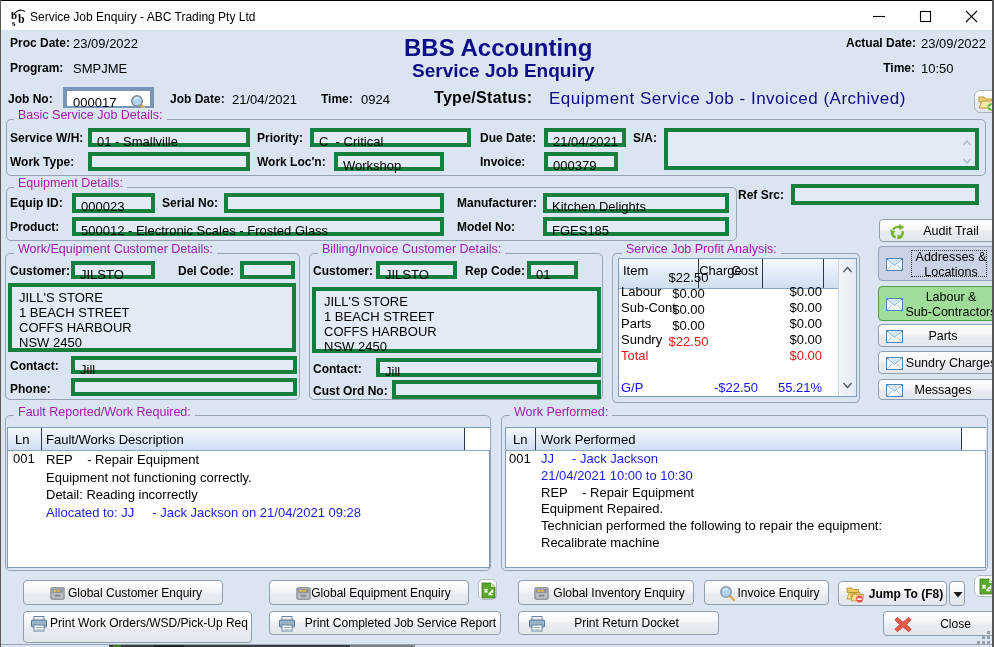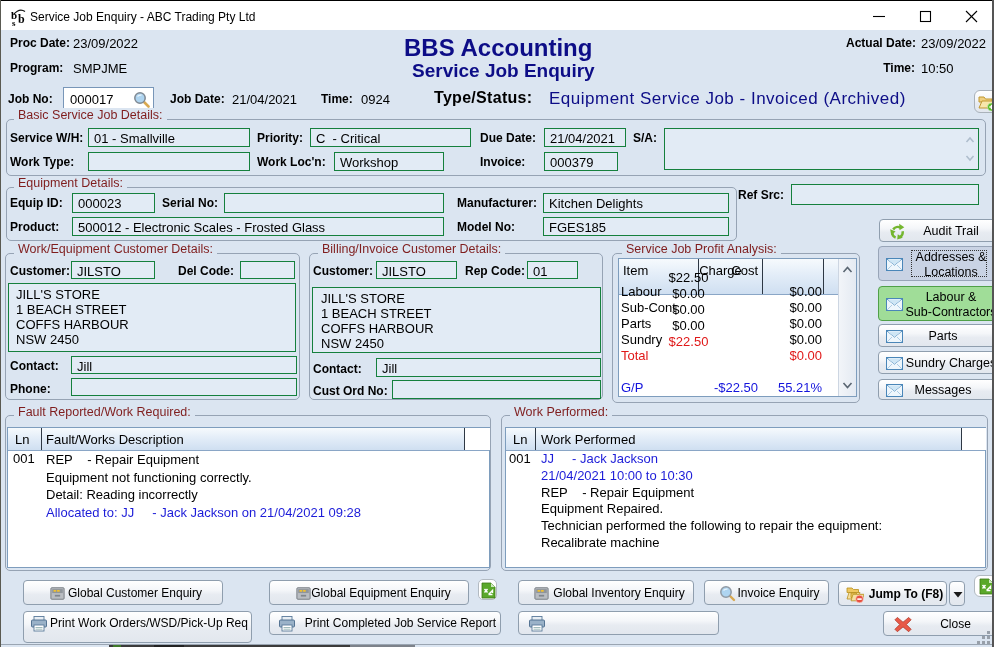--- a/index.html
+++ b/index.html
@@ -4,24 +4,24 @@
 <style>
 * { margin:0; padding:0; box-sizing:border-box; }
 html,body { width:994px; height:647px; overflow:hidden; }
 body { font-family:"Liberation Sans", sans-serif; font-size:13px; color:#000; background:#dbe5f1; }
 #win { position:absolute; left:0; top:0; width:994px; height:647px; background:#dbe5f1; }
 #tb { position:absolute; left:1px; top:0; width:991px; height:30px; background:#fff; border-top:1px solid #000; }
 .b { font-weight:bold; }
 .lbl { position:absolute; white-space:nowrap; font-weight:bold; font-size:12px; }
 .val { position:absolute; white-space:nowrap; font-size:13px; }
 .navy { color:#0d0d87; }
-.fld { position:absolute; background:#e2ebf5; border:1px solid #15803d; }
+.fld { position:absolute; background:#e2ebf5; border:4px solid #15803d; }
 .fin { position:absolute; left:5px; top:2px; white-space:nowrap; font-size:13px; }
 .grp { position:absolute; border:1px solid #96a3b4; border-radius:5px; }
-.grplbl { position:absolute; background:#dbe5f1; padding:0 4px; color:#7f1d1d; font-size:12.5px; white-space:nowrap; z-index:3; }
+.grplbl { position:absolute; background:#dbe5f1; padding:0 4px; color:#a21caf; font-size:12.5px; white-space:nowrap; z-index:3; }
 .btn { position:absolute; background:linear-gradient(#ffffff,#f4f6f9 40%,#e7ebf1 60%,#e2e7ee); border:1px solid #8f9eae; border-radius:4px;margin-left:13px; }
 .bt { position:absolute; width:100%; text-align:center; font-size:12.5px; white-space:nowrap; }
 .bt2 { position:absolute; width:100%; text-align:center; font-size:12px; white-space:nowrap; }
 .env { position:absolute; left:7px; }
 .hdrv { position:absolute; top:0; width:1px; height:100%; background:#2e3844; }
 .thead { position:absolute; left:0; top:0; width:100%; height:23px; background:linear-gradient(#f6fafd,#e3edf8 45%,#cfdff1); border-bottom:1px solid #8aa6c6; }
 </style>
 </head>
 <body>
 <div id="win">
@@ -229,21 +229,21 @@
   <div class="lbl" style="left:313px;top:362px">Contact:</div>
   <div class="fld" style="left:376px;top:358px;width:225px;height:19px">
       <div class="fin">Jill</div>
     </div>
   <div class="lbl" style="left:313px;top:384px">Cust Ord No:</div>
   <div class="fld" style="left:392px;top:380px;width:209px;height:19px"></div>
 
   <div class="grp" style="left:612px;top:253px;width:248px;height:150px"></div>
   <div class="grplbl" style="left:622px;top:242px">Service Job Profit Analysis:</div>
   <div style="position:absolute;left:618px;top:258px;width:239px;height:139px;background:#fff;border:1px solid #7e9dbd">
-    <div class="thead" style="height:36px">
+    <div class="thead" style="height:30px">
       <div style="position:absolute;left:4px;top:4px">Item</div>
       <div style="position:absolute;left:0;top:4px;width:139px;text-align:right">Cost</div>
       <div style="position:absolute;left:0;top:4px;width:203px;text-align:center">Charge</div>
       <div class="hdrv" style="left:79px"></div>
       <div class="hdrv" style="left:143px"></div>
       <div class="hdrv" style="left:204px"></div>
     </div>
     <div style="position:absolute;left:2px;top:25px;line-height:16px">Labour<br>Sub-Cont<br>Parts<br>Sundry<br><span style="color:#e01818">Total</span></div>
     <div style="position:absolute;left:0;top:11px;width:139px;text-align:center;line-height:16px">$22.50<br>$0.00<br>$0.00<br>$0.00<br><span style="color:#e01818">$22.50</span></div>
     <div style="position:absolute;left:0;top:25px;width:203px;text-align:right;line-height:16px">$0.00<br>$0.00<br>$0.00<br>$0.00<br><span style="color:#e01818">$0.00</span></div>
@@ -369,20 +369,21 @@
     <div class="bt2" style="top:4px;padding-left:31px">Print Completed Job Service Report</div>
     <svg style="position:absolute;left:8px;top:3px" width="18" height="18" viewBox="0 0 18 18">
       <rect x="4" y="1.5" width="10" height="4" fill="#e8eef4" stroke="#5a7a9a" stroke-width="0.9"></rect>
       <rect x="1.5" y="5" width="15" height="7" rx="1" fill="#9ab2c8" stroke="#4a6a8a" stroke-width="0.9"></rect>
       <rect x="4" y="10" width="10" height="6" fill="#fff" stroke="#5a7a9a" stroke-width="0.9"></rect>
       <line x1="5.5" y1="12.5" x2="12.5" y2="12.5" stroke="#8aa" stroke-width="0.8"></line>
       <line x1="5.5" y1="14.2" x2="12.5" y2="14.2" stroke="#8aa" stroke-width="0.8"></line>
     </svg>
   </div>
   <div class="btn" style="left:505px;top:611px;width:201px;height:24px">
+    <div class="bt2" style="top:4px;padding-left:16px">Print Return Docket</div>
     <svg style="position:absolute;left:9px;top:3px" width="18" height="18" viewBox="0 0 18 18">
       <rect x="4" y="1.5" width="10" height="4" fill="#e8eef4" stroke="#5a7a9a" stroke-width="0.9"></rect>
       <rect x="1.5" y="5" width="15" height="7" rx="1" fill="#9ab2c8" stroke="#4a6a8a" stroke-width="0.9"></rect>
       <rect x="4" y="10" width="10" height="6" fill="#fff" stroke="#5a7a9a" stroke-width="0.9"></rect>
       <line x1="5.5" y1="12.5" x2="12.5" y2="12.5" stroke="#8aa" stroke-width="0.8"></line>
       <line x1="5.5" y1="14.2" x2="12.5" y2="14.2" stroke="#8aa" stroke-width="0.8"></line>
     </svg>
   </div>
   <div class="btn" style="left:870px;top:611px;width:115px;height:25px">
     <div class="bt2" style="top:5px;padding-left:30px">Close</div>

